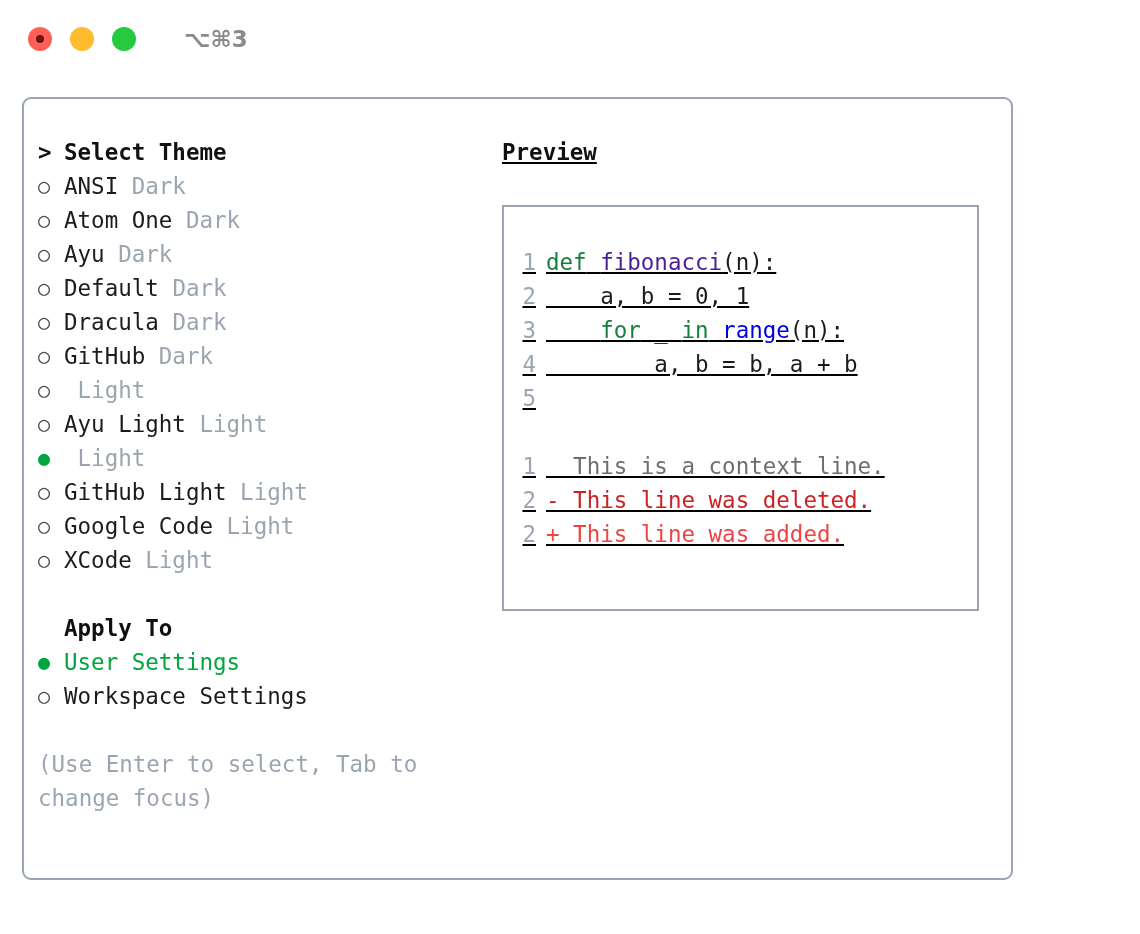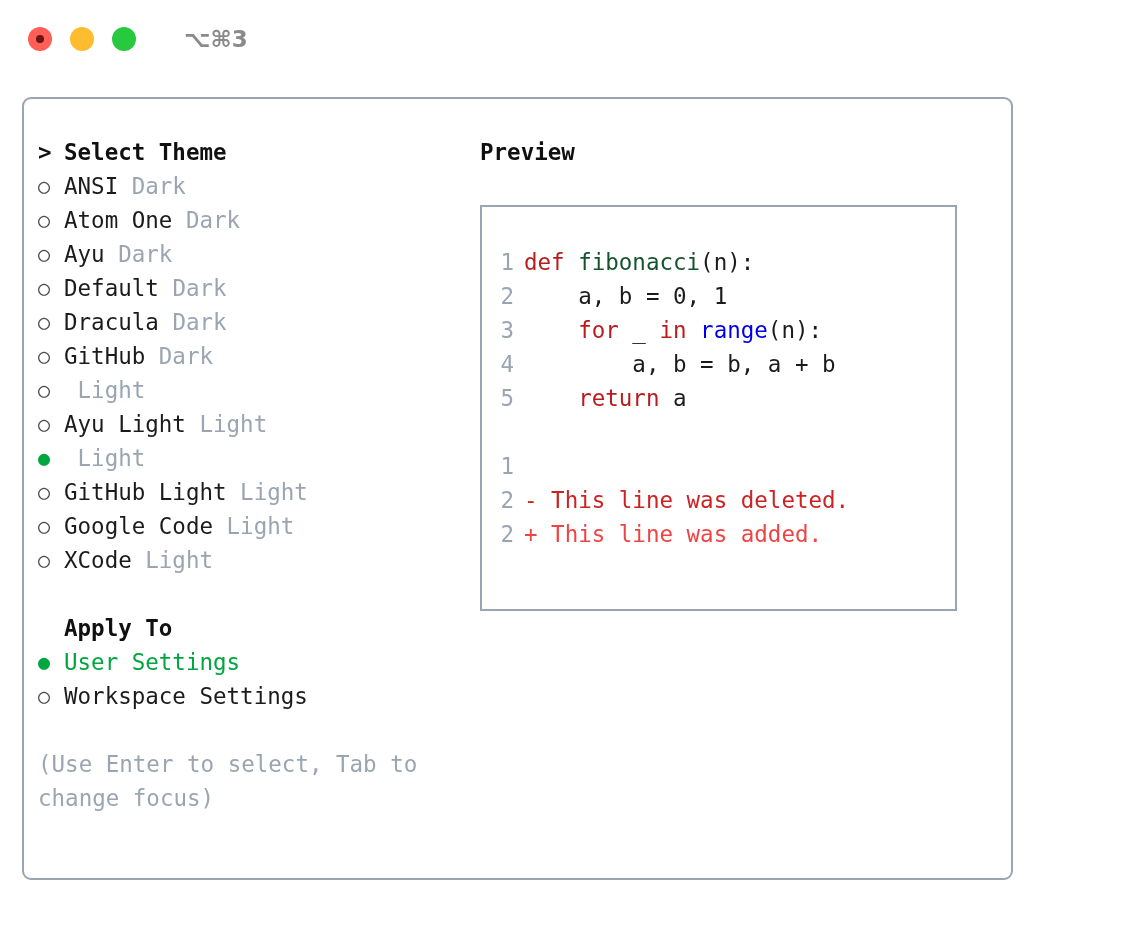--- a/index.html
+++ b/index.html
@@ -81,22 +81,23 @@
     position: absolute;
     left: 14px; top: 648px;
     width: 420px;
     font-size: 22.5px;
     line-height: 34px;
     color: #9aa5b1;
   }
   
   #right-col {
     position: absolute;
-    left: 456px; top: 36px;
+    left: 478px; top: 36px;
     width: 500px;
+    text-decoration: underline;
   }
   #preview-title {
     font-size: 22.5px;
     font-weight: bold;
     color: #101010;
     line-height: 34px;
   }
   #preview-box {
     margin-top: 36px;
     width: 477px;
@@ -114,22 +115,22 @@
   }
   .lineno {
     display: inline-block;
     width: 42px;
     flex: none;
     text-align: right;
     color: #9aa5b1;
     padding-right: 10px;
   }
   .code-body { white-space: pre; }
-  .kw  { color: #b91c1c; }
-  .fn  { color: #14532d; }
+  .kw  { color: #15803d; }
+  .fn  { color: #4c1d95; }
   .bi  { color: #0000e6; }
   .pl  { color: #1b1b1b; }
   .ctx { color: #6e6e6e; }
   .del { color: #cc2222; }
   .add { color: #ef4444; }
   .gap { height: 34px; }
 </style>
 </head>
 <body>
 
@@ -263,27 +264,27 @@
           <span class="code-body"><span class="pl">    </span><span class="kw">for</span><span class="pl"> _ </span><span class="kw">in</span><span class="pl"> </span><span class="bi">range</span><span class="pl">(n):</span></span>
         </div>
 
         <div class="code-line">
           <span class="lineno">4</span>
           <span class="code-body"><span class="pl">        a, b = b, a + b</span></span>
         </div>
 
         <div class="code-line">
           <span class="lineno">5</span>
-          <span class="code-body"><span class="pl">    </span><span class="kw">return</span><span class="pl"> a</span></span>
         </div>
 
         <div class="gap"></div>
 
         <div class="code-line">
           <span class="lineno">1</span>
+          <span class="code-body ctx">  This is a context line.</span>
         </div>
 
         <div class="code-line">
           <span class="lineno">2</span>
           <span class="code-body del">- This line was deleted.</span>
         </div>
 
         <div class="code-line">
           <span class="lineno">2</span>
           <span class="code-body add">+ This line was added.</span>

